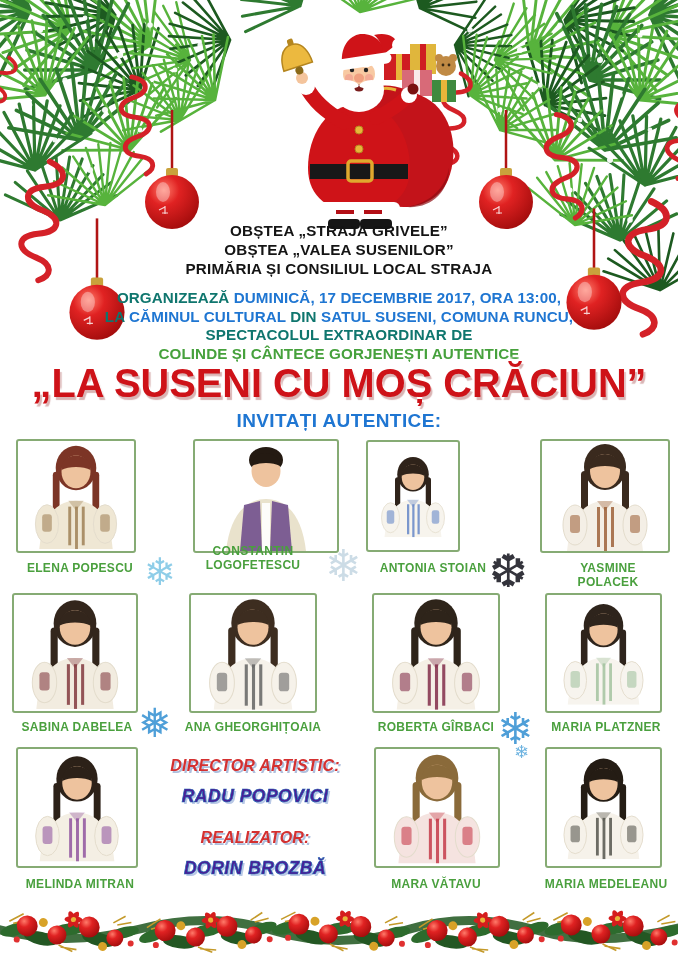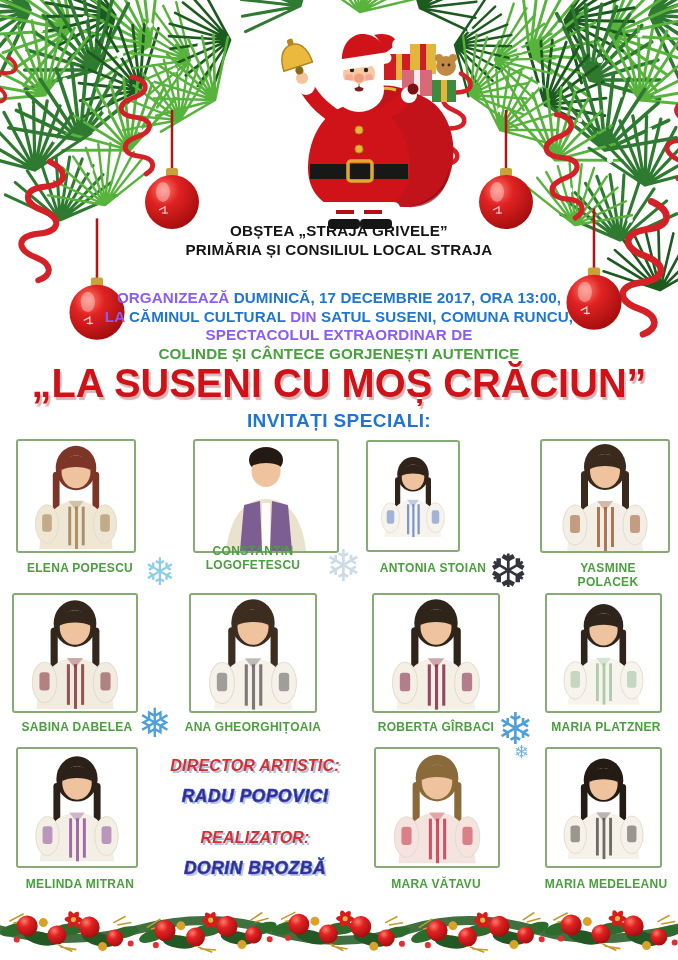--- a/index.html
+++ b/index.html
@@ -7,21 +7,21 @@
           font-family:"Liberation Sans","DejaVu Sans",sans-serif;}
   .abs{position:absolute;}
   svg{display:block;}
   
   .nd{stroke:#2e7a30;stroke-width:2.4;stroke-linecap:round;fill:none;}
   .nl{stroke:#57b33c;stroke-width:2;stroke-linecap:round;fill:none;}
   .nx{stroke:#1d5a20;stroke-width:2.2;stroke-linecap:round;fill:none;}
   
   .orgblock{top:221px;left:0;width:100%;text-align:center;font-weight:700;font-size:15.2px;line-height:19px;color:#141414;letter-spacing:.2px;}
   .eventblock{top:289px;left:0;width:100%;text-align:center;font-weight:700;font-size:15.2px;line-height:18.5px;color:#141414;letter-spacing:.1px;}
-  .blu{color:#1f76d2;} .grn{color:#46a13c;} .blk{color:#8b5cf6;}
+  .blu{color:#1f76d2;} .grn{color:#46a13c;} .blk{color:#0f766e;}
   .title{top:360px;left:0;width:100%;text-align:center;font-weight:700;font-size:41px;line-height:46px;color:#ce1218;
          transform:scaleX(.97);letter-spacing:0;
          text-shadow:0 -2px 0 #ffffff,0 -4px 2px rgba(255,255,255,.85),2px 3px 1px rgba(130,5,5,.3);}
   .subtitle{top:410px;left:0;width:100%;text-align:center;font-weight:700;font-size:19px;color:#1f76d2;letter-spacing:.4px;}
   
   .card{position:absolute;background:#fff;border:2px solid #86ab74;border-radius:3px;box-sizing:border-box;overflow:hidden;}
   .ph{width:100%;height:100%;}
   .gname{position:absolute;text-align:center;font-weight:700;font-size:12px;line-height:14px;color:#4aa03e;letter-spacing:.3px;}
   .flake{position:absolute;line-height:1;font-family:"DejaVu Sans",sans-serif;}
   
@@ -222,40 +222,41 @@
     <g>
       <path d="M86,46 C84,26 96,16 106,16 C120,16 130,26 128,40 Z" fill="#cf1318"></path>
       <path d="M118,17 C130,14 140,18 141,26 L128,36 C126,26 122,20 118,17 Z" fill="#cf1318"></path>
       <circle cx="143" cy="27" r="7" fill="#ffffff"></circle>
       <path d="M84,47 L130,40" stroke="#ffffff" stroke-width="11" stroke-linecap="round"></path>
     </g>
   </svg>
 
   <div class="abs orgblock" style="z-index:3">
     <div>OBȘTEA „STRAJA GRIVELE”</div>
+    <div>OBȘTEA „VALEA SUSENILOR”</div>
     <div>PRIMĂRIA ȘI CONSILIUL LOCAL STRAJA</div>
   </div>
 
   <div class="abs eventblock" style="z-index:3">
     <div>
       <span class="blk">ORGANIZEAZĂ</span>
       <span class="blu">DUMINICĂ, 17 DECEMBRIE 2017, ORA 13:00,</span>
     </div>
     <div>
       <span class="blk">LA</span>
       <span class="blu">CĂMINUL CULTURAL</span>
       <span class="blk">DIN</span>
       <span class="blu">SATUL SUSENI, COMUNA RUNCU,</span>
     </div>
     <div class="blk">SPECTACOLUL EXTRAORDINAR DE</div>
     <div class="grn">COLINDE ȘI CÂNTECE GORJENEȘTI AUTENTICE</div>
   </div>
 
   <div class="abs title" style="z-index:3">„LA SUSENI CU MOȘ CRĂCIUN”</div>
-  <div class="abs subtitle" style="z-index:3">INVITAȚI SPECIALI:</div>
+  <div class="abs subtitle" style="z-index:3">INVITAȚI AUTENTICE:</div>
 
   <svg width="0" height="0" style="position:absolute" aria-hidden="true">
     <symbol id="sym-f" viewBox="0 0 120 110">
       <ellipse cx="60" cy="26" rx="21" ry="23" fill="var(--hair)"></ellipse>
       <rect x="36" y="30" width="7" height="46" rx="3.5" fill="var(--hair)"></rect>
       <rect x="77" y="30" width="7" height="46" rx="3.5" fill="var(--hair)"></rect>
       <ellipse cx="60" cy="30" rx="15" ry="17" fill="#eec39e"></ellipse>
       <path d="M60,13 C49,13 44,22 45,28 C52,24 68,24 75,28 C76,22 71,13 60,13 Z" fill="var(--hair)"></path>
       <path d="M22,110 C25,76 40,60 60,60 C80,60 95,76 98,110 Z" fill="var(--blouse)"></path>
       <ellipse cx="30" cy="84" rx="12" ry="20" fill="var(--blouse)" stroke="#e3dccc" stroke-width="1"></ellipse>

